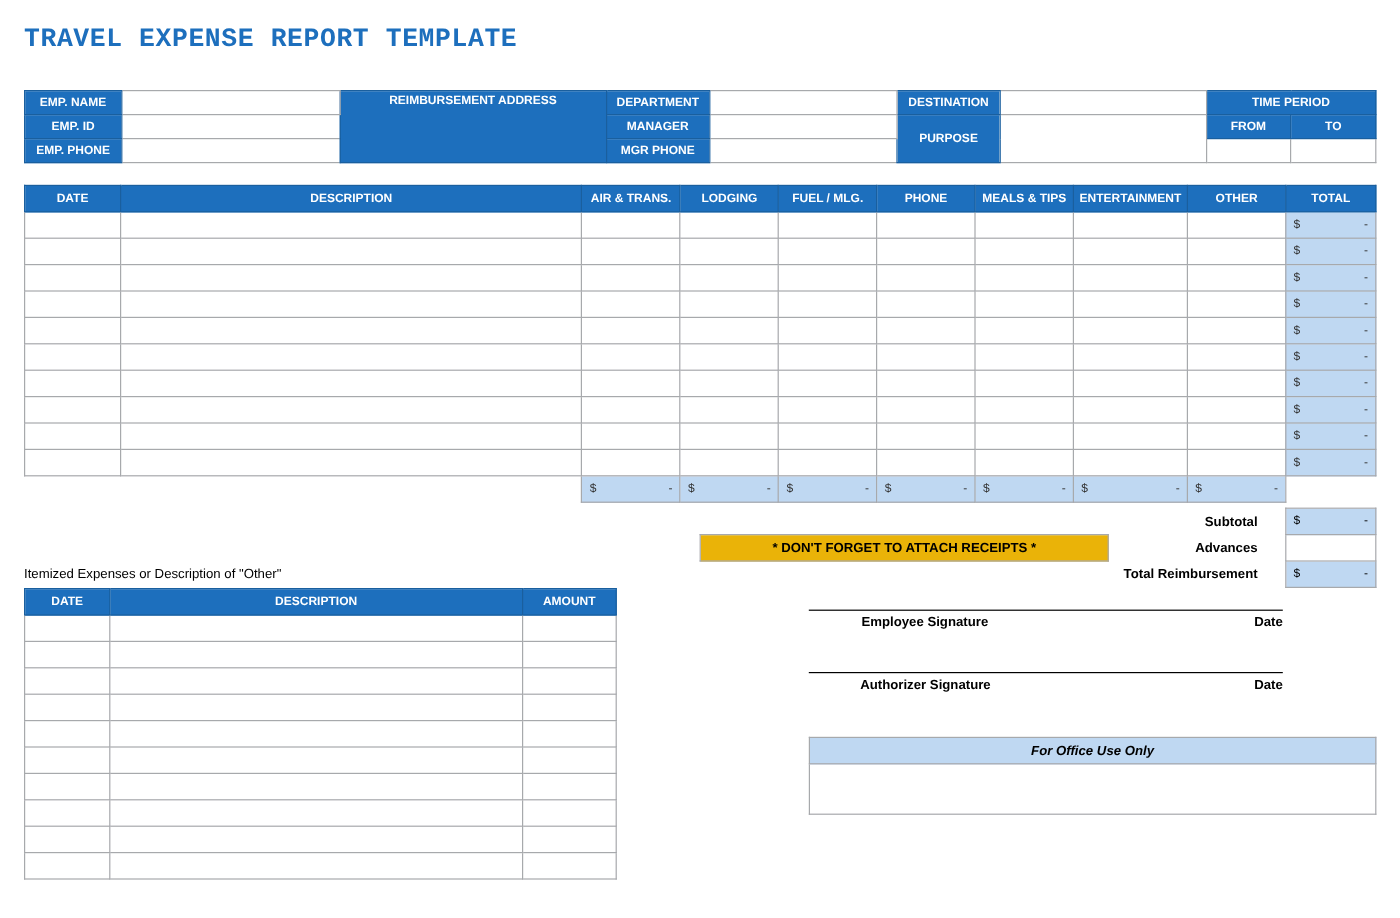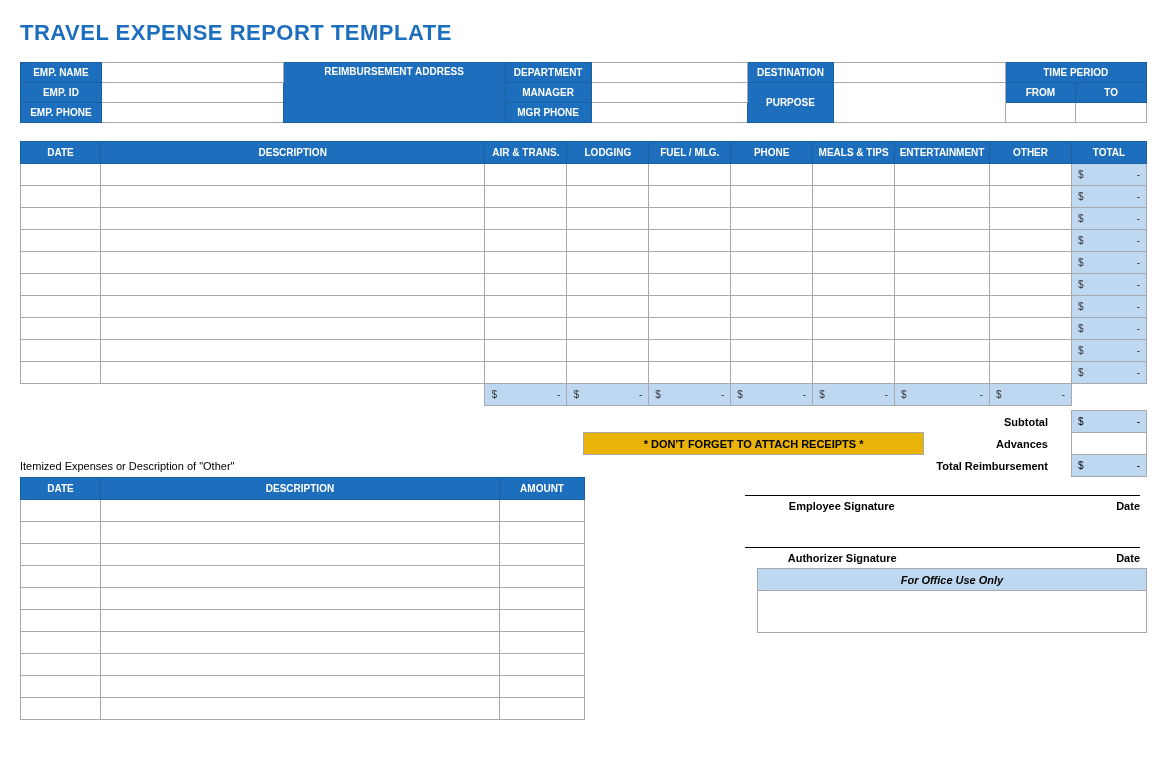--- a/index.html
+++ b/index.html
@@ -9,22 +9,23 @@
     margin: 0;
     padding: 20px;
     width: 1167px;
     font-size: 11px;
     color: #000;
   }
   .title {
     font-size: 22px;
     font-weight: bold;
     color: #1d6fbd;
-    margin-bottom: 16px;
+    margin-bottom: 30px;
     letter-spacing: 0.5px;
+    font-family: Liberation Mono, monospace;
   }
   table { border-collapse: collapse; }
   td, th { padding: 0; }
 
   
   .hdr { width: 100%; }
   .hdr td { height: 20px; border: 1px solid #a7a9ac; vertical-align: middle; }
   .hdr .lbl {
     background: #1d6fbd;
     color: #fff;
@@ -104,21 +105,21 @@
     border: 1px solid #1a5f9e;
   }
   .itemized td { height: 22px; border: 1px solid #a7a9ac; }
 
   
   .sign-block { margin-top:18px; }
   .sig-line { border-top: 1px solid #000; height: 1px; }
   .sig-row td { font-weight: bold; font-size: 11px; padding-top:4px; vertical-align: top; text-align: center; }
 
   
-  .office { width: 390px; margin-top: 4px; float: right; border-collapse: collapse; }
+  .office { width: 473px; margin-top: 37px; float: right; border-collapse: collapse; }
   .office .head {
     background: #bfd8f2;
     font-style: italic;
     font-weight: bold;
     text-align: center;
     height: 22px;
     border: 1px solid #a7a9ac;
   }
   .office .body { height: 42px; border: 1px solid #a7a9ac; }
 

